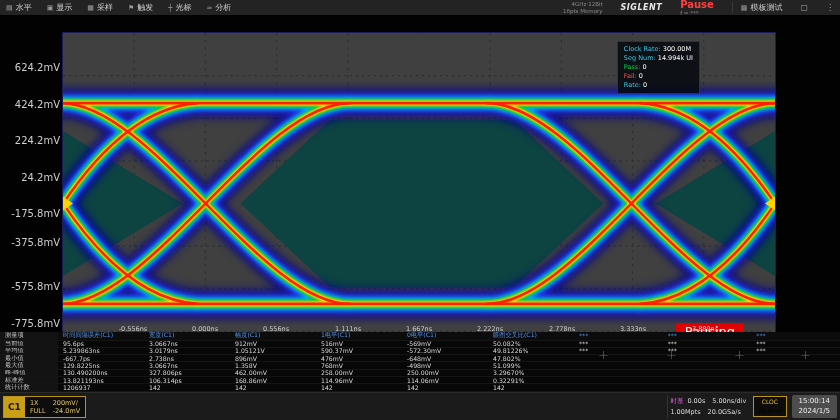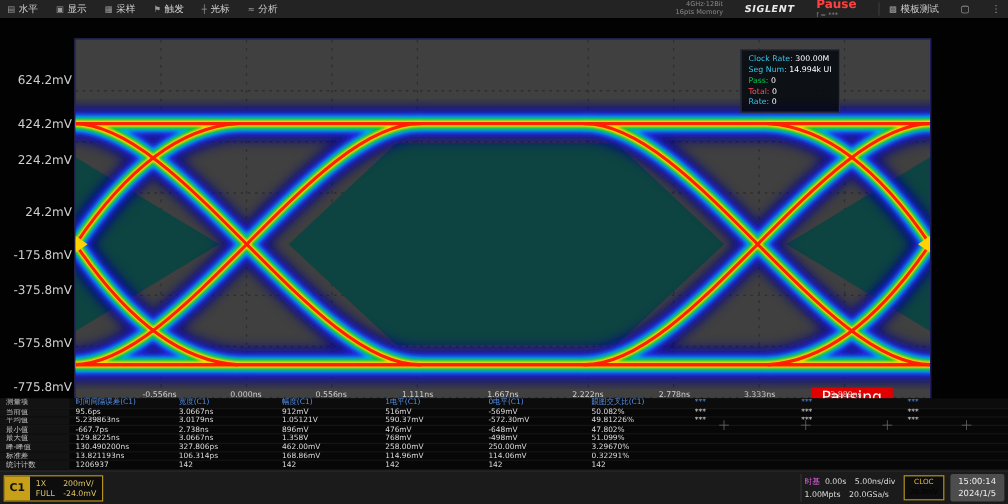--- a/index.html
+++ b/index.html
@@ -109,21 +109,21 @@
       </div>
       <span class="win-icon">▢</span>
       <span class="win-icon">⋮</span>
     </div>
   </header>
 
   <div class="display">
 
     <span class="ylab" style="top:46px">624.2mV</span>
     <span class="ylab" style="top:83px">424.2mV</span>
-    <span class="ylab" style="top:113px">224.2mV</span>
+    <span class="ylab" style="top:119px">224.2mV</span>
     <span class="ylab" style="top:156px">24.2mV</span>
     <span class="ylab" style="top:192px">-175.8mV</span>
     <span class="ylab" style="top:221px">-375.8mV</span>
     <span class="ylab" style="top:265px">-575.8mV</span>
     <span class="ylab" style="top:302px">-775.8mV</span>
 
     <div class="graticule">
       <svg viewBox="0 0 714 292" preserveAspectRatio="none">
         <defs>
           <g id="eye" fill="none" stroke-linecap="round">
@@ -196,21 +196,21 @@
         <polygon points="714,140 704,146 714,152" fill="#ffd200"></polygon>
       </svg>
 
       <div class="info-box">
         <div><span class="ib-label">Clock Rate:</span>
              <span>300.00M</span></div>
         <div><span class="ib-label">Seg Num:</span>
              <span>14.994k UI</span></div>
         <div><span class="ib-pass">Pass:</span>
              <span>0</span></div>
-        <div><span class="ib-fail">Total:</span>
+        <div><span class="ib-fail">Fail:</span>
              <span>0</span></div>
         <div><span class="ib-label">Rate:</span>
              <span>0</span></div>
       </div>
 
       <div class="pausing">Pausing</div>
     </div>
 
     <span class="xlab" style="left:133px">-0.556ns</span>
     <span class="xlab" style="left:205px">0.000ns</span>

